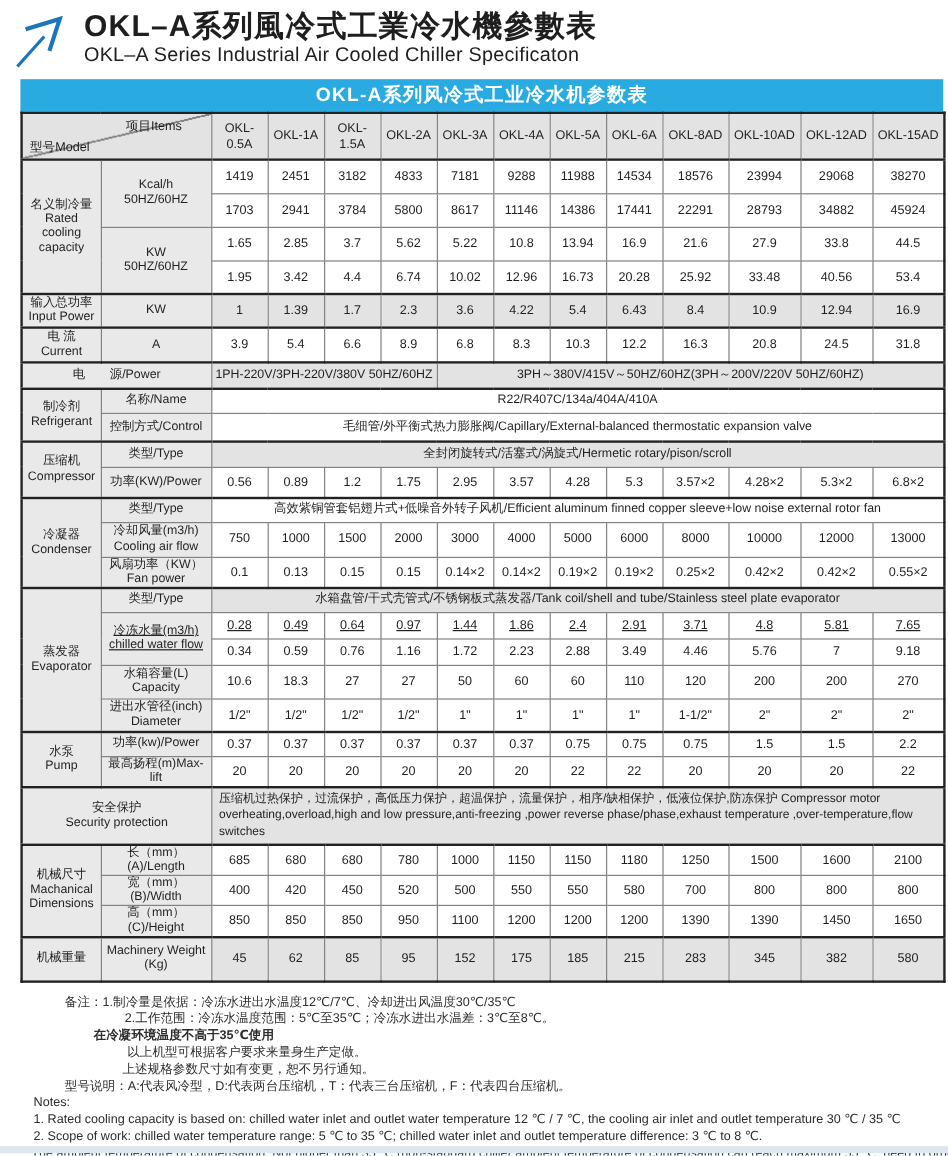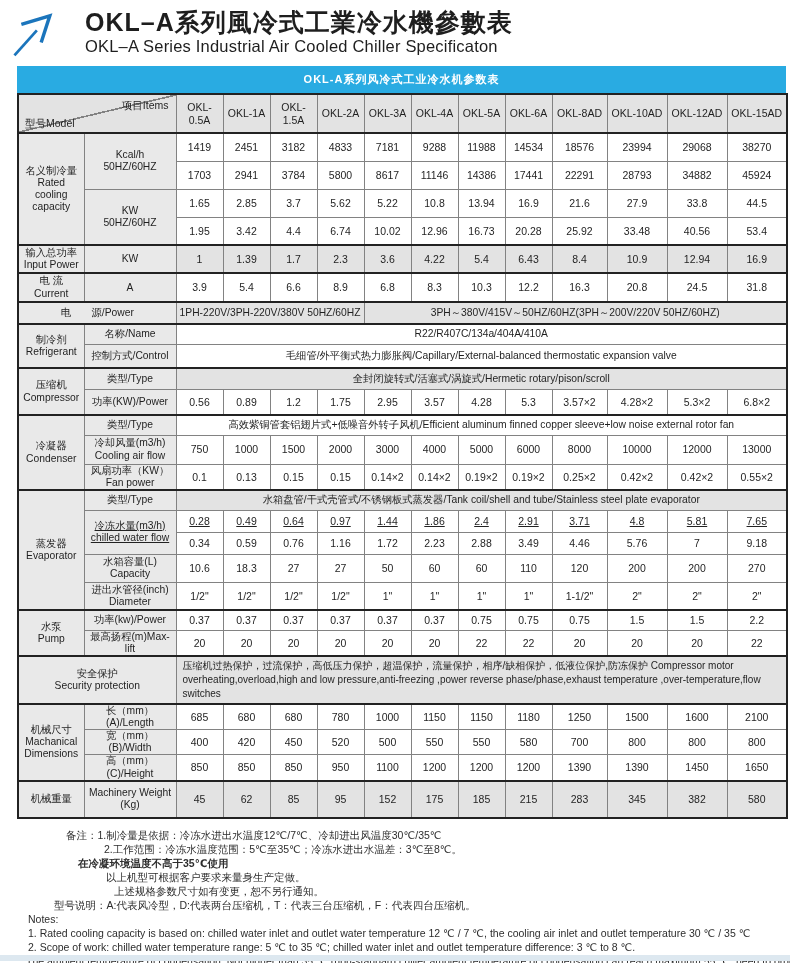--- a/index.html
+++ b/index.html
@@ -1,47 +1,47 @@
 <!DOCTYPE html>
 <html><head>
 <meta charset="utf-8">
 <style>
   html,body{margin:0;padding:0;}
   body{
     width:790px;height:963px;position:relative;overflow:hidden;background:#ffffff;
     font-family:"Liberation Sans","DejaVu Sans",sans-serif;color:#222;
   }
-  .page-header{display:flex;align-items:flex-start;padding:8px 0 0 10px;height:52px;gap:15px;}
+  .page-header{display:flex;align-items:flex-start;padding:8px 0 0 10px;height:52px;}
   .logo{width:52px;height:50px;flex:0 0 auto;}
   .titles{margin-left:8px;}
   .title-zh{font-size:25px;font-weight:bold;color:#1e1e1e;letter-spacing:1px;line-height:28px;}
   .title-en{font-size:16.5px;color:#1e1e1e;margin-top:1px;letter-spacing:0.2px;}
 
   .table-wrap{margin:6px 0 0 17px;width:769px;}
   .tbar{
     background:#29abe2;color:#ffffff;text-align:center;
-    font-size:11px;font-weight:bold;height:27px;line-height:27px;letter-spacing:1px;
+    font-size:16px;font-weight:bold;height:27px;line-height:27px;letter-spacing:1px;
   }
   table{width:769px;border-collapse:collapse;table-layout:fixed;border:2px solid #222;}
   td{
     border:1px solid #828282;text-align:center;vertical-align:middle;
     font-size:10.5px;color:#1f1f1f;padding:0 1px;white-space:pre-line;line-height:1.18;
     overflow:hidden;
   }
   thead td{background:#e3e3e3;}
   td.lab1,td.lab2{background:#e9e9e9;font-size:10.3px;}
   td.shade{background:#e3e3e3;}
   td.wide{font-size:10.3px;}
   td.bigtext{text-align:left;padding:2px 6px;font-size:10px;line-height:1.4;white-space:normal;}
   tr.sec td{border-top:2px solid #222;}
   .corner{position:relative;padding:0;
     background-image:linear-gradient(to bottom right,transparent calc(50% - 0.8px),#828282 calc(50% - 0.8px),#828282 calc(50% + 0.8px),transparent calc(50% + 0.8px));
   }
   .corner .c-model{position:absolute;left:6px;bottom:3px;font-size:10.5px;}
-  .corner .c-items{position:absolute;right:7px;top:4px;font-size:10.5px;}
+  .corner .c-items{position:absolute;right:24px;top:4px;font-size:10.5px;}
 
   .notes{margin:9px 0 0 54px;font-size:10.5px;color:#2d2d2d;line-height:14px;}
   .notes .nline{white-space:nowrap;}
   .bottom-strip{position:absolute;left:0;bottom:2px;width:790px;height:6px;background:#dde8f0;}
 </style>
 </head>
 <body>
 
 <div class="page-header">
   <div class="logo">
@@ -437,24 +437,24 @@
           <td class="val shade">283</td>
           <td class="val shade">345</td>
           <td class="val shade">382</td>
           <td class="val shade">580</td>
         </tr>
       </tbody>
   </table>
 </div>
 
 <div class="notes">
-    <div class="nline" style="margin-left: 12px;">备注：1.制冷量是依据：冷冻水进出水温度12℃/7℃、冷却进出风温度30℃/35℃</div>
+    <div class="nline" style="margin-left: 0px;">备注：1.制冷量是依据：冷冻水进出水温度12℃/7℃、冷却进出风温度30℃/35℃</div>
     <div class="nline" style="margin-left: 50px;">2.工作范围：冷冻水温度范围：5℃至35℃；冷冻水进出水温差：3℃至8℃。</div>
     <div class="nline" style="margin-left: 24px; font-weight: bold;">在冷凝环境温度不高于35℃使用</div>
     <div class="nline" style="margin-left: 52px;">以上机型可根据客户要求来量身生产定做。</div>
-    <div class="nline" style="margin-left: 60px;">上述规格参数尺寸如有变更，恕不另行通知。</div>
+    <div class="nline" style="margin-left: 48px;">上述规格参数尺寸如有变更，恕不另行通知。</div>
     <div class="nline" style="margin-left: 0px;">型号说明：A:代表风冷型，D:代表两台压缩机，T：代表三台压缩机，F：代表四台压缩机。</div>
     <div class="nline" style="margin-left: -26px;">Notes:</div>
     <div class="nline" style="margin-left: -26px;">1. Rated cooling capacity is based on: chilled water inlet and outlet water temperature 12 ℃ / 7 ℃, the cooling air inlet and outlet temperature 30 ℃ / 35 ℃</div>
     <div class="nline" style="margin-left: -26px;">2. Scope of work: chilled water temperature range: 5 ℃ to 35 ℃; chilled water inlet and outlet temperature difference: 3 ℃ to 8 ℃.</div>
     <div class="nline" style="margin-left: -28px;">The ambient temperature of condensation: Not higher than 35 ℃ (non-standard chiller ambient temperature of condensation can reach maximum 55 ℃, need to order production).</div>
   </div>
 <div class="bottom-strip"></div>
 
 </body></html>

